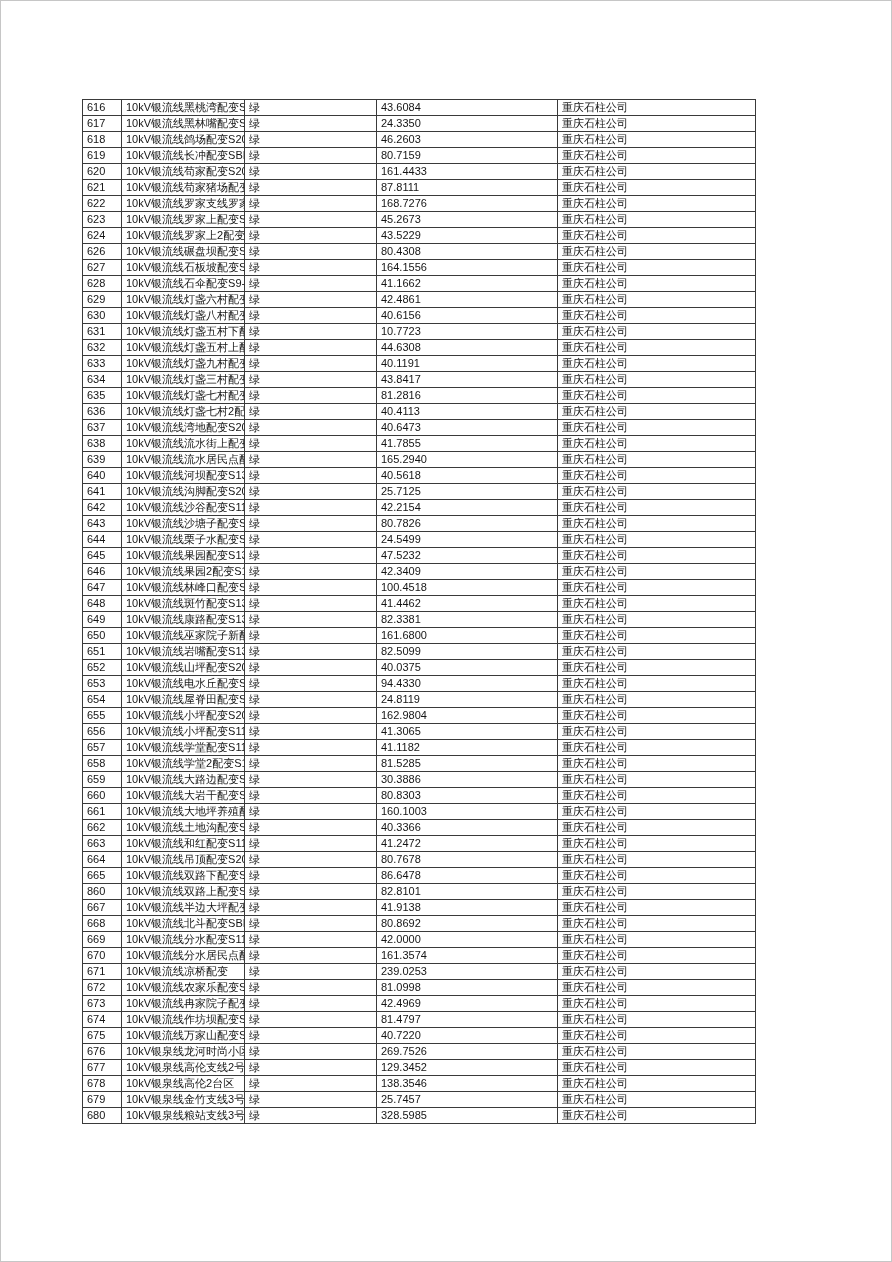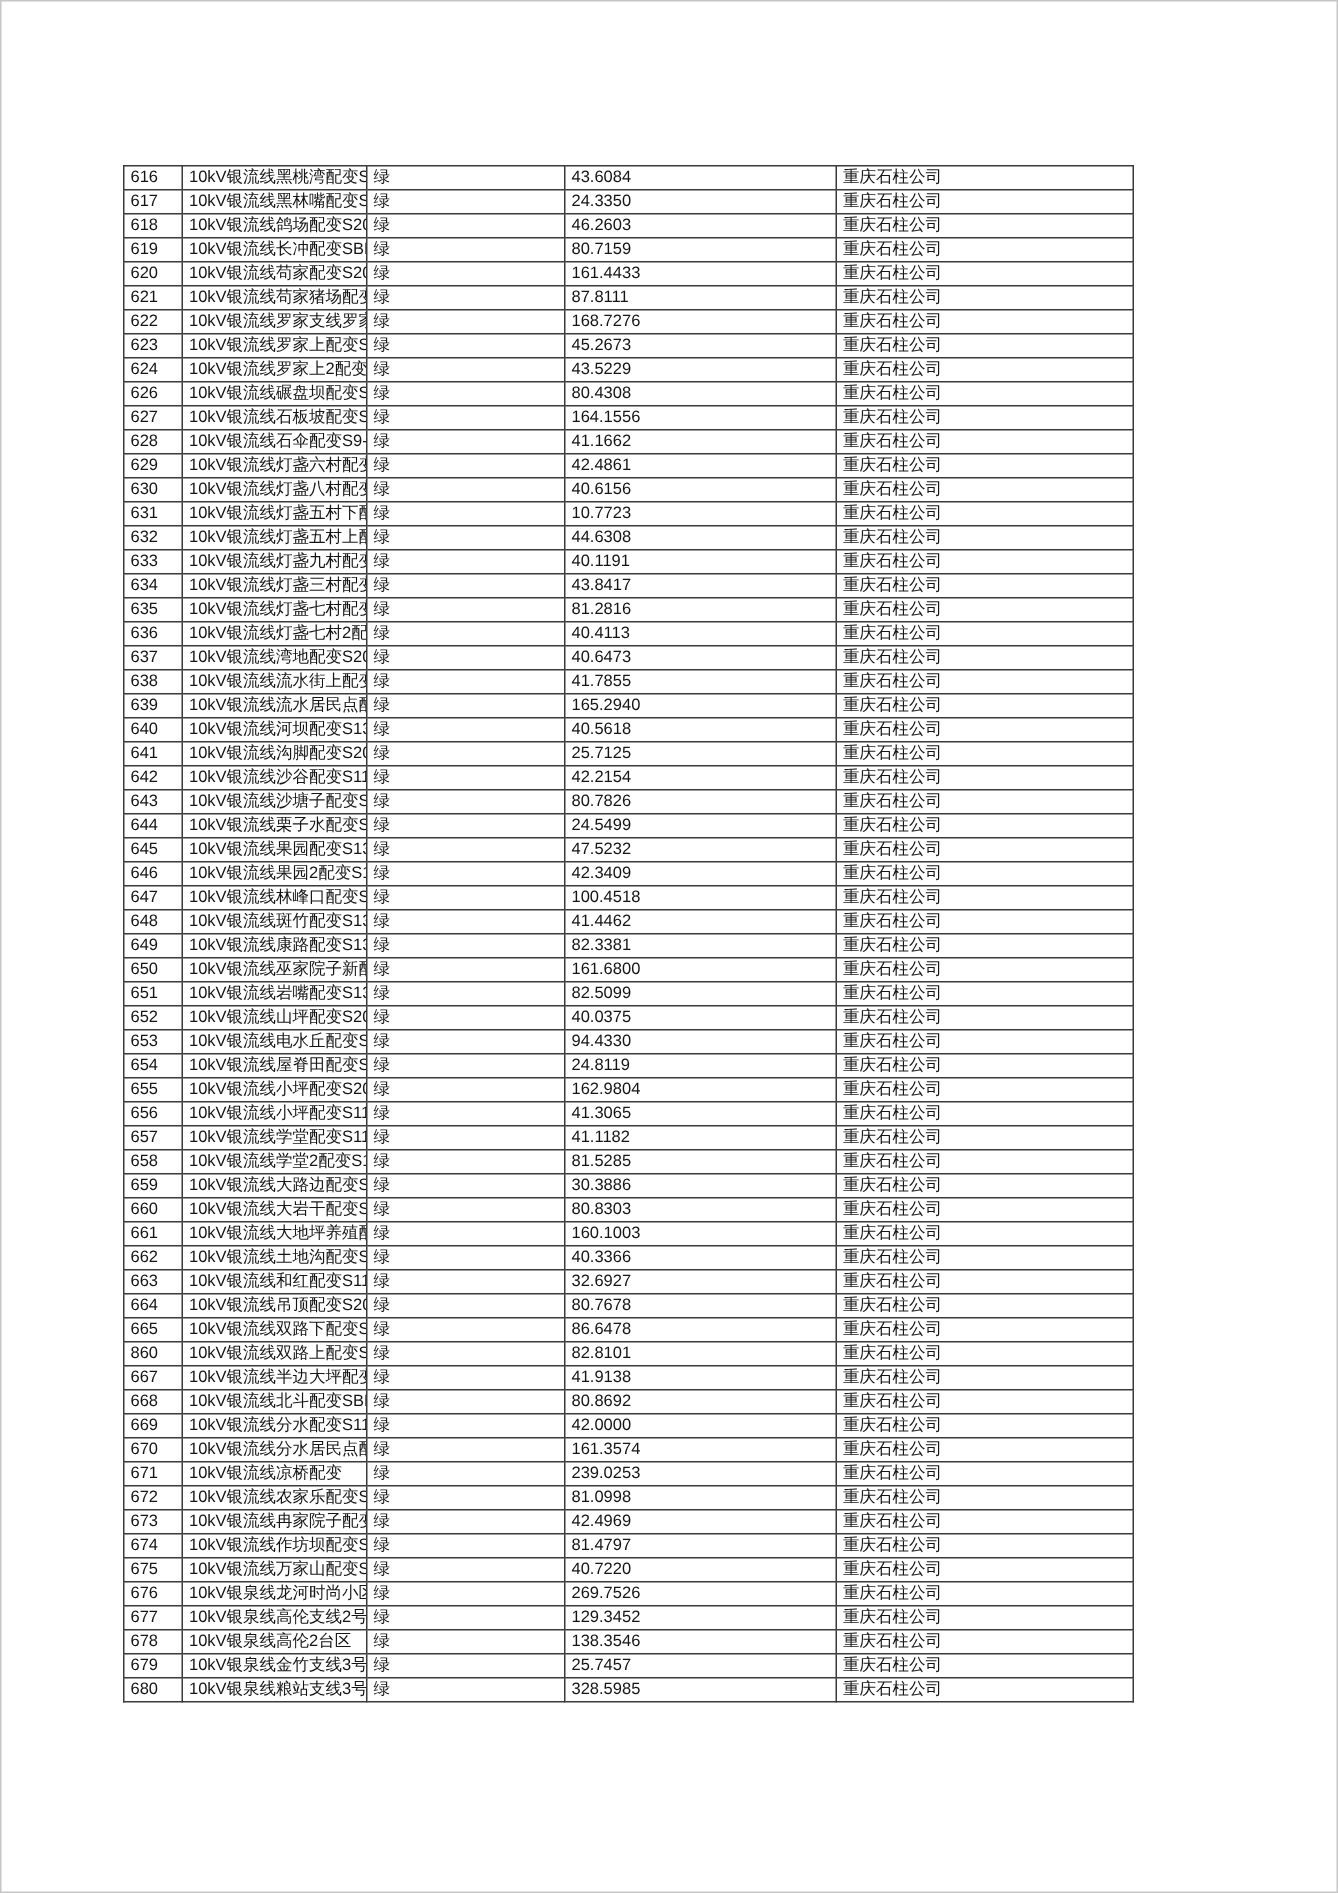--- a/index.html
+++ b/index.html
@@ -17,21 +17,21 @@
   .page-frame {
     position: absolute;
     inset: 0;
     border: 1px solid #c6c6c6;
     box-sizing: border-box;
     pointer-events: none;
   }
   table.data-table {
     position: absolute;
     left: 82px;
-    top: 110px;
+    top: 99px;
     width: 643px;
     border-collapse: collapse;
     table-layout: fixed;
   }
   table.data-table td {
     border: 1px solid #3a3a3a;
     height: 15px;
     line-height: 15px;
     font-size: 11px;
     color: #141414;
@@ -377,21 +377,21 @@
         <td class="c0">662</td>
         <td class="c1">10kV银流线土地沟配变S1</td>
         <td class="c2">绿</td>
         <td class="c3">40.3366</td>
         <td class="c4">重庆石柱公司</td>
       </tr>
       <tr>
         <td class="c0">663</td>
         <td class="c1">10kV银流线和红配变S11</td>
         <td class="c2">绿</td>
-        <td class="c3">32.6927</td>
+        <td class="c3">41.2472</td>
         <td class="c4">重庆石柱公司</td>
       </tr>
       <tr>
         <td class="c0">664</td>
         <td class="c1">10kV银流线吊顶配变S20</td>
         <td class="c2">绿</td>
         <td class="c3">80.7678</td>
         <td class="c4">重庆石柱公司</td>
       </tr>
       <tr>

